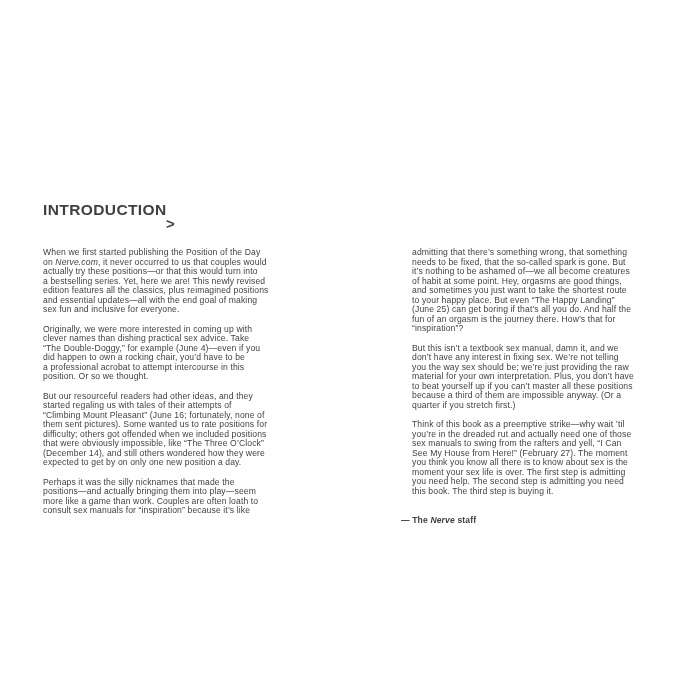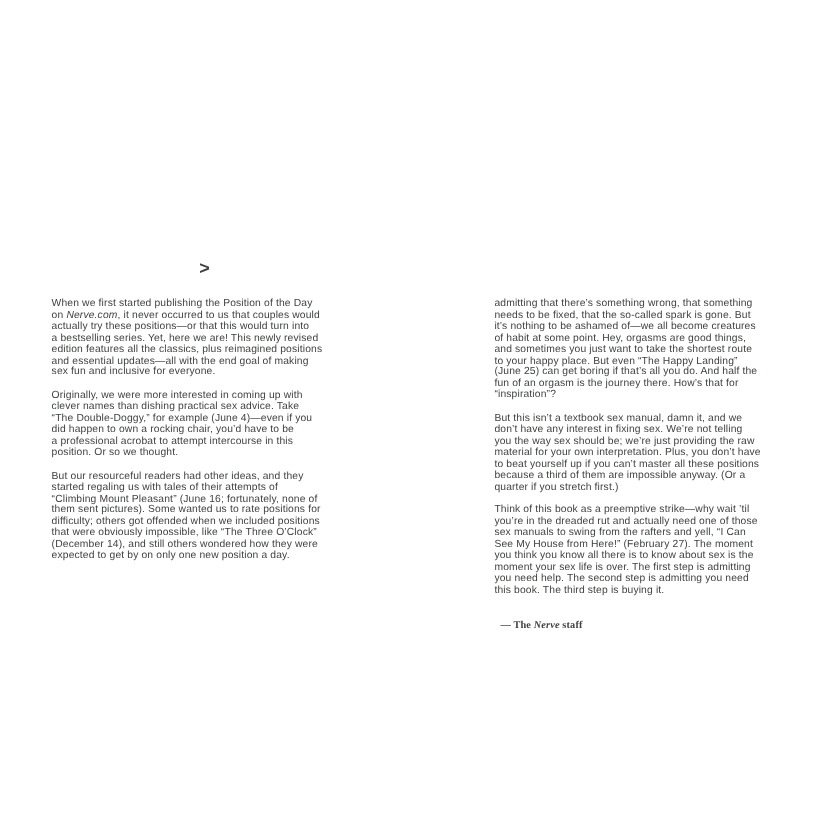--- a/index.html
+++ b/index.html
@@ -36,40 +36,41 @@
     font-size: 8.6px;
     font-weight: normal;
     line-height: 9.5px;
     letter-spacing: 0.12px;
   }
   .col-left  { left: 43px;  width: 332px; }
   .col-right { left: 412px; width: 296px; }
   .para { margin: 0 0 10px 0; }
   .signature {
     position: absolute;
-    left: 417px;
+    left: 401px;
     top: 516px;
     font-size: 8.6px;
     font-weight: bold;
     line-height: 9.5px;
     letter-spacing: 0.12px;
-    font-family: Liberation Serif, serif;
   }
   i { font-style: italic; margin-top: 40px; }
 </style>
 </head>
 <body>
 
 <div class="page" style="--page-bg: #ffffff; --text-color: #3d413d;">
+  <h1 class="title">INTRODUCTION</h1>
   <span class="arrow">&gt;</span>
 
   <div class="col col-left">
       <p class="para">When we first started publishing the Position of the Day<br>on <i>Nerve.com</i>, it never occurred to us that couples would<br>actually try these positions—or that this would turn into<br>a bestselling series. Yet, here we are! This newly revised<br>edition features all the classics, plus reimagined positions<br>and essential updates—all with the end goal of making<br>sex fun and inclusive for everyone.</p>
       <p class="para">Originally, we were more interested in coming up with<br>clever names than dishing practical sex advice. Take<br>“The Double-Doggy,” for example (June 4)—even if you<br>did happen to own a rocking chair, you’d have to be<br>a professional acrobat to attempt intercourse in this<br>position. Or so we thought.</p>
       <p class="para">But our resourceful readers had other ideas, and they<br>started regaling us with tales of their attempts of<br>“Climbing Mount Pleasant” (June 16; fortunately, none of<br>them sent pictures). Some wanted us to rate positions for<br>difficulty; others got offended when we included positions<br>that were obviously impossible, like “The Three O’Clock”<br>(December 14), and still others wondered how they were<br>expected to get by on only one new position a day.</p>
+      <p class="para">Perhaps it was the silly nicknames that made the<br>positions—and actually bringing them into play—seem<br>more like a game than work. Couples are often loath to<br>consult sex manuals for “inspiration” because it’s like</p>
     </div>
 
   <div class="col col-right">
       <p class="para">admitting that there’s something wrong, that something<br>needs to be fixed, that the so-called spark is gone. But<br>it’s nothing to be ashamed of—we all become creatures<br>of habit at some point. Hey, orgasms are good things,<br>and sometimes you just want to take the shortest route<br>to your happy place. But even “The Happy Landing”<br>(June 25) can get boring if that’s all you do. And half the<br>fun of an orgasm is the journey there. How’s that for<br>“inspiration”?</p>
       <p class="para">But this isn’t a textbook sex manual, damn it, and we<br>don’t have any interest in fixing sex. We’re not telling<br>you the way sex should be; we’re just providing the raw<br>material for your own interpretation. Plus, you don’t have<br>to beat yourself up if you can’t master all these positions<br>because a third of them are impossible anyway. (Or a<br>quarter if you stretch first.)</p>
       <p class="para">Think of this book as a preemptive strike—why wait ’til<br>you’re in the dreaded rut and actually need one of those<br>sex manuals to swing from the rafters and yell, “I Can<br>See My House from Here!” (February 27). The moment<br>you think you know all there is to know about sex is the<br>moment your sex life is over. The first step is admitting<br>you need help. The second step is admitting you need<br>this book. The third step is buying it.</p>
     </div>
 
   <div class="signature">— The <i>Nerve</i> staff</div>
 </div>

